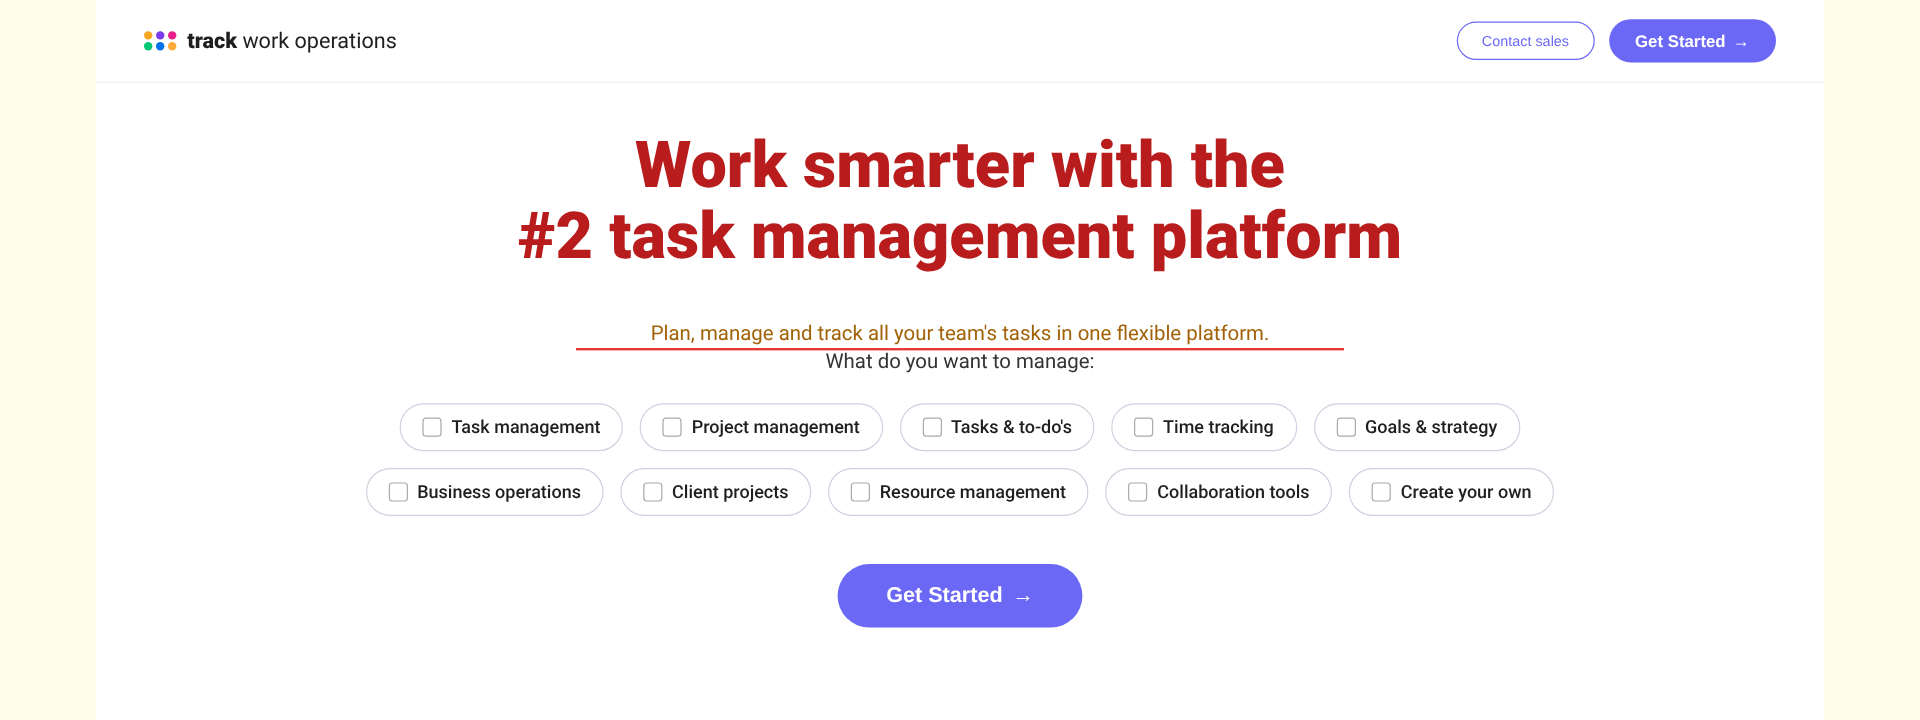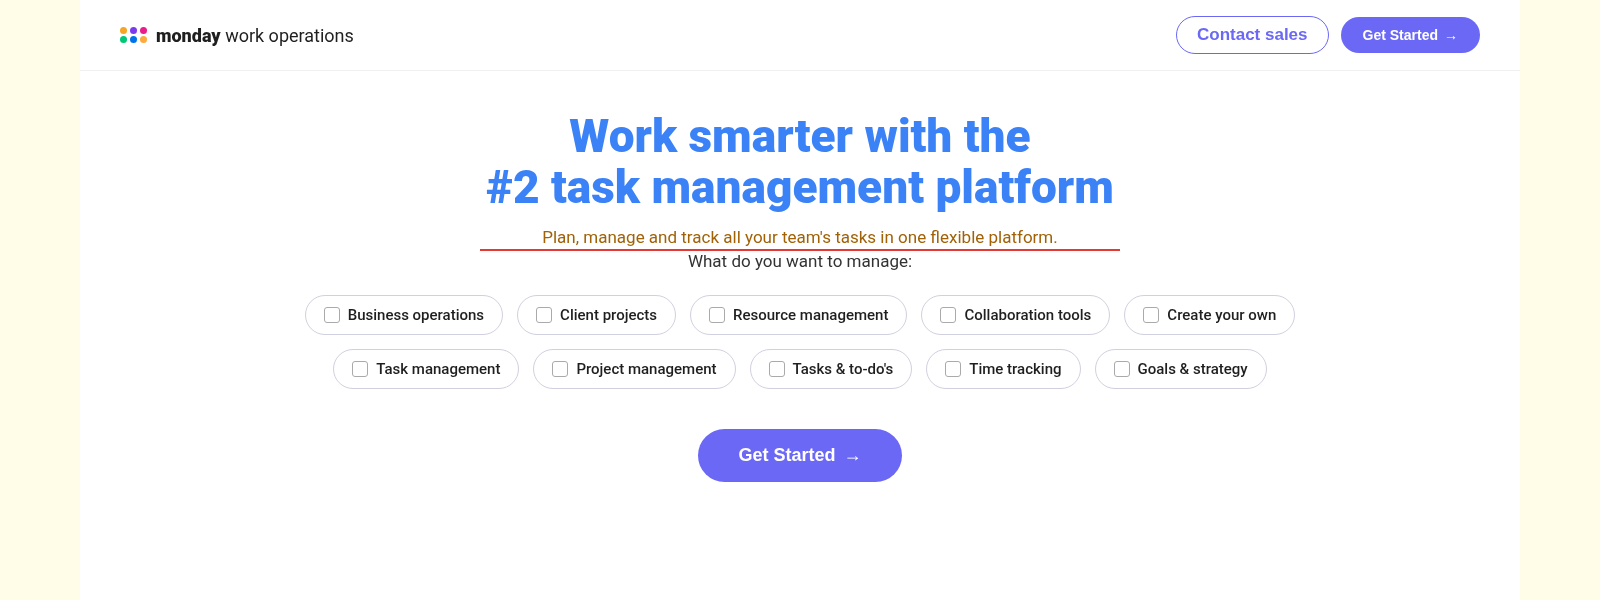--- a/index.html
+++ b/index.html
@@ -79,23 +79,23 @@
       align-items: center;
       gap: 12px;
     }
 
     .btn-contact {
       border: 1.5px solid #6b68f5;
       background: transparent;
       color: #6b68f5;
       padding: 8px 20px;
       border-radius: 24px;
-      font-size: 17px;
+      font-size: 12px;
       cursor: pointer;
-      font-weight: 700;
+      font-weight: 400;
     }
 
     .btn-get-started-nav {
       background: #6b68f5;
       color: #ffffff;
       border: none;
       padding: 10px 22px;
       border-radius: 24px;
       font-size: 14px;
       font-weight: 600;
@@ -108,26 +108,26 @@
     
     .hero {
       display: flex;
       flex-direction: column;
       align-items: center;
       padding: 40px 20px 0;
       text-align: center;
     }
 
     .hero-title {
-      font-size: 46px;
+      font-size: 54px;
       font-weight: 900;
-      color: #3b82f6;
+      color: #b91c1c;
       line-height: 1.1;
       max-width: 900px;
-      margin-bottom: 15px;
+      margin-bottom: 40px;
     }
 
     .hero-subtitle {
       font-size: 17px;
       color: #a16207;
       margin-bottom: 4px;
       position: relative;
     }
 
     .hero-subtitle::after {
@@ -219,21 +219,21 @@
       <div class="logo-area">
         <div class="logo-dots">
           <div class="dot dot-1"></div>
           <div class="dot dot-2"></div>
           <div class="dot dot-3"></div>
           <div class="dot dot-4"></div>
           <div class="dot dot-5"></div>
           <div class="dot dot-6"></div>
         </div>
         <span class="logo-text">
-          <strong>monday</strong><span> work operations</span>
+          <strong>track</strong><span> work operations</span>
         </span>
       </div>
       <div class="nav-buttons">
         <button class="btn-contact">Contact sales</button>
         <button class="btn-get-started-nav">
           <span>Get Started</span>
           <span>→</span>
         </button>
       </div>
     </nav>
@@ -244,59 +244,59 @@
         <span>#2 task management platform</span>
       </h1>
 
       <p class="hero-subtitle">Plan, manage and track all your team's tasks in one flexible platform.</p>
       <p class="hero-question">What do you want to manage:</p>
 
       <div class="pills-container">
         <div class="pills-row">
           <div class="pill">
             <div class="pill-checkbox"></div>
-            <span>Business operations</span>
-          </div>
-          <div class="pill">
-            <div class="pill-checkbox"></div>
-            <span>Client projects</span>
-          </div>
-          <div class="pill">
-            <div class="pill-checkbox"></div>
-            <span>Resource management</span>
-          </div>
-          <div class="pill">
-            <div class="pill-checkbox"></div>
-            <span>Collaboration tools</span>
-          </div>
-          <div class="pill">
-            <div class="pill-checkbox"></div>
-            <span>Create your own</span>
+            <span>Task management</span>
+          </div>
+          <div class="pill">
+            <div class="pill-checkbox"></div>
+            <span>Project management</span>
+          </div>
+          <div class="pill">
+            <div class="pill-checkbox"></div>
+            <span>Tasks &amp; to-do's</span>
+          </div>
+          <div class="pill">
+            <div class="pill-checkbox"></div>
+            <span>Time tracking</span>
+          </div>
+          <div class="pill">
+            <div class="pill-checkbox"></div>
+            <span>Goals &amp; strategy</span>
           </div>
         </div>
         <div class="pills-row">
           <div class="pill">
             <div class="pill-checkbox"></div>
-            <span>Task management</span>
-          </div>
-          <div class="pill">
-            <div class="pill-checkbox"></div>
-            <span>Project management</span>
-          </div>
-          <div class="pill">
-            <div class="pill-checkbox"></div>
-            <span>Tasks &amp; to-do's</span>
-          </div>
-          <div class="pill">
-            <div class="pill-checkbox"></div>
-            <span>Time tracking</span>
-          </div>
-          <div class="pill">
-            <div class="pill-checkbox"></div>
-            <span>Goals &amp; strategy</span>
+            <span>Business operations</span>
+          </div>
+          <div class="pill">
+            <div class="pill-checkbox"></div>
+            <span>Client projects</span>
+          </div>
+          <div class="pill">
+            <div class="pill-checkbox"></div>
+            <span>Resource management</span>
+          </div>
+          <div class="pill">
+            <div class="pill-checkbox"></div>
+            <span>Collaboration tools</span>
+          </div>
+          <div class="pill">
+            <div class="pill-checkbox"></div>
+            <span>Create your own</span>
           </div>
         </div>
       </div>
 
       <div class="cta-section">
         <button class="btn-get-started-main">
           <span>Get Started</span>
           <span>→</span>
         </button>
       </div>

